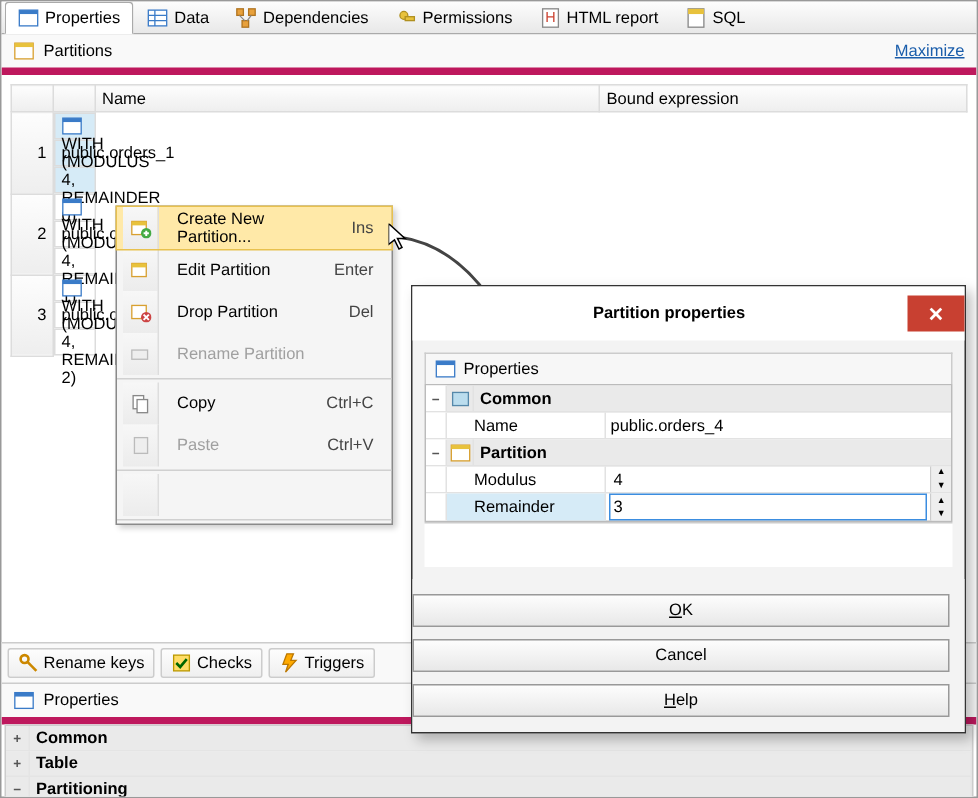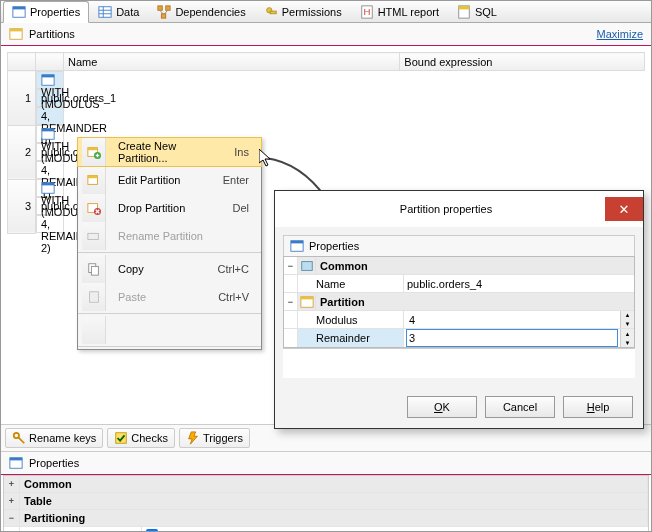--- a/index.html
+++ b/index.html
@@ -5,21 +5,21 @@
 * { box-sizing: border-box; margin: 0; padding: 0; font-family: "Segoe UI", Tahoma, sans-serif; font-size: 11px; }
 body { background: #fff; width: 652px; height: 532px; overflow: hidden; position: relative; border: 1px solid #999; }
 
 
 .tabs { display: flex; background: linear-gradient(#fdfdfd,#e8e8e8); border-bottom: 1px solid #aaa; height: 22px; padding-left: 2px; }
 .tab { display: flex; align-items: center; gap: 4px; padding: 2px 8px; border: 1px solid transparent; border-bottom: none; cursor: pointer; }
 .tab.active { background: #fff; border: 1px solid #aaa; border-bottom: 1px solid #fff; margin-bottom: -1px; border-radius: 3px 3px 0 0; }
 .ticon { width: 14px; height: 14px; display: inline-flex; align-items: center; justify-content: center; }
 
 
-.section-header { display: flex; align-items: center; justify-content: space-between; padding: 4px 8px; border-bottom: 1px solid #be185d; background: #f9f9f9; }
+.section-header { display: flex; align-items: center; justify-content: space-between; padding: 4px 8px; border-bottom: 5px solid #be185d; background: #f9f9f9; }
 .section-title { display: flex; align-items: center; gap: 6px; font-weight: normal; }
 .maximize-link { color: #1a5dab; text-decoration: underline; cursor: pointer; }
 
 
 .table-wrap { padding: 6px 6px 2px 6px; }
 .data-table { border-collapse: collapse; width: 100%; background: #fff; table-layout: fixed; }
 .data-table th, .data-table td { border: 1px solid #dcdcdc; padding: 2px 4px; height: 18px; text-align: left; background: #fff; }
 .data-table th { background: linear-gradient(#fdfdfd,#eee); font-weight: normal; }
 .data-table th.rownum { width: 24px; text-align: right; color: #333; }
 .data-table td.rownum { width: 24px; text-align: right; background: linear-gradient(#fdfdfd,#eee); }
@@ -43,41 +43,41 @@
 .menu-body { flex: 1; display: flex; align-items: center; padding: 0 6px; gap: 6px; }
 
 
 .cursor { position: absolute; left: 258px; top: 148px; z-index: 30; }
 
 
 .arrow { position: absolute; left: 260px; top: 152px; z-index: 5; pointer-events:none; }
 
 
 .dialog { position: absolute; left: 273px; top: 189px; width: 370px; background: #f3f3f3; border: 1px solid #333; box-shadow: 4px 4px 8px rgba(0,0,0,0.25); z-index: 20; }
-.dialog-title { display: flex; align-items: center; justify-content: center; background: #fff; padding: 6px 0 6px 12px; font-size: 13px; }
+.dialog-title { display: flex; align-items: center; justify-content: center; background: #fff; padding: 6px 0 6px 12px; font-size: 13px; font-weight: bold; }
 .dialog-title span { margin: 0 auto; }
 .dialog-close { width: 38px; height: 24px; background: #c84031; color: #fff; display: flex; align-items: center; justify-content: center; font-size: 13px; cursor: pointer; }
 .dialog-inner { padding: 8px; }
 .props-header { display: flex; align-items: center; gap: 5px; background: #f7f7f7; border: 1px solid #ccc; border-bottom: none; padding: 3px 6px; }
 .props-grid { border: 1px solid #bbb; background: #fff; }
 .prow { display: flex; border-bottom: 1px solid #e2e2e2; height: 18px; align-items: stretch; }
 .prow:last-child { border-bottom: none; }
 .pcell-toggle { width: 14px; display: flex; align-items: center; justify-content: center; background: #fff; border-right: 1px solid #e2e2e2; color: #555; font-size: 9px; }
 .pcell-icon { width: 18px; display: flex; align-items: center; justify-content: center; border-right: 1px solid #e2e2e2; }
 .pcell-label { flex: 0 0 106px; padding: 2px 4px; border-right: 1px solid #e2e2e2; display: flex; align-items: center; }
 .pcell-label.indent { padding-left: 18px; }
 .pcell-value { flex: 1; padding: 1px 3px; display: flex; align-items: center; }
 .pcell-spin { width: 14px; display: flex; flex-direction: column; border-left: 1px solid #ccc; }
 .spin-btn { flex: 1; font-size: 6px; display: flex; align-items: center; justify-content: center; background: #eee; cursor: pointer; }
 .prow.group { background: #eaeaea; font-weight: bold; }
 .prow.selected .pcell-label { background: #d6ebf7; }
 .prow.selected .pcell-value input { outline: 1px solid #3b8de0; }
 .pcell-value input { border: none; width: 100%; height: 100%; font: inherit; padding: 0 2px; background: transparent; }
 .dialog-desc { border-top: 1px solid #ccc; height: 30px; background: #fff; }
-.dialog-buttons { display: flex; justify-content: flex-end; gap: 8px; padding: 10px 10px 10px 0; background: #f3f3f3; }
+.dialog-buttons { display: flex; justify-content: flex-end; gap: 8px; padding: 10px 10px 10px 0; background: #f3f3f3; flex-direction: column; }
 .dlg-btn { min-width: 70px; height: 22px; border: 1px solid #999; background: linear-gradient(#fdfdfd,#e8e8e8); cursor: pointer; font: inherit; }
 
 
 .lower-tabs { display: flex; gap: 0; border-top: 1px solid #ccc; border-bottom: 1px solid #ccc; padding: 3px 4px; background: #f9f9f9; margin-top: 188px; }
 .ltab { display: flex; align-items: center; gap: 3px; padding: 2px 6px; border: 1px solid #ccc; background: linear-gradient(#fdfdfd,#efefef); margin-right: 4px; border-radius: 2px; cursor: pointer; }
 .lower-grid { border: 1px solid #ccc; margin: 0 2px; background: #fff; }
 .lrow { display: flex; border-bottom: 1px solid #e4e4e4; height: 17px; align-items: stretch; }
 .lcell-t { width: 16px; display: flex; align-items: center; justify-content: center; border-right: 1px solid #e4e4e4; font-size: 9px; color: #555; }
 .lcell-l { flex: 0 0 122px; padding: 1px 4px; border-right: 1px solid #e4e4e4; display: flex; align-items: center; }
 .lcell-v { flex: 1; padding: 1px 4px; display: flex; align-items: center; }

